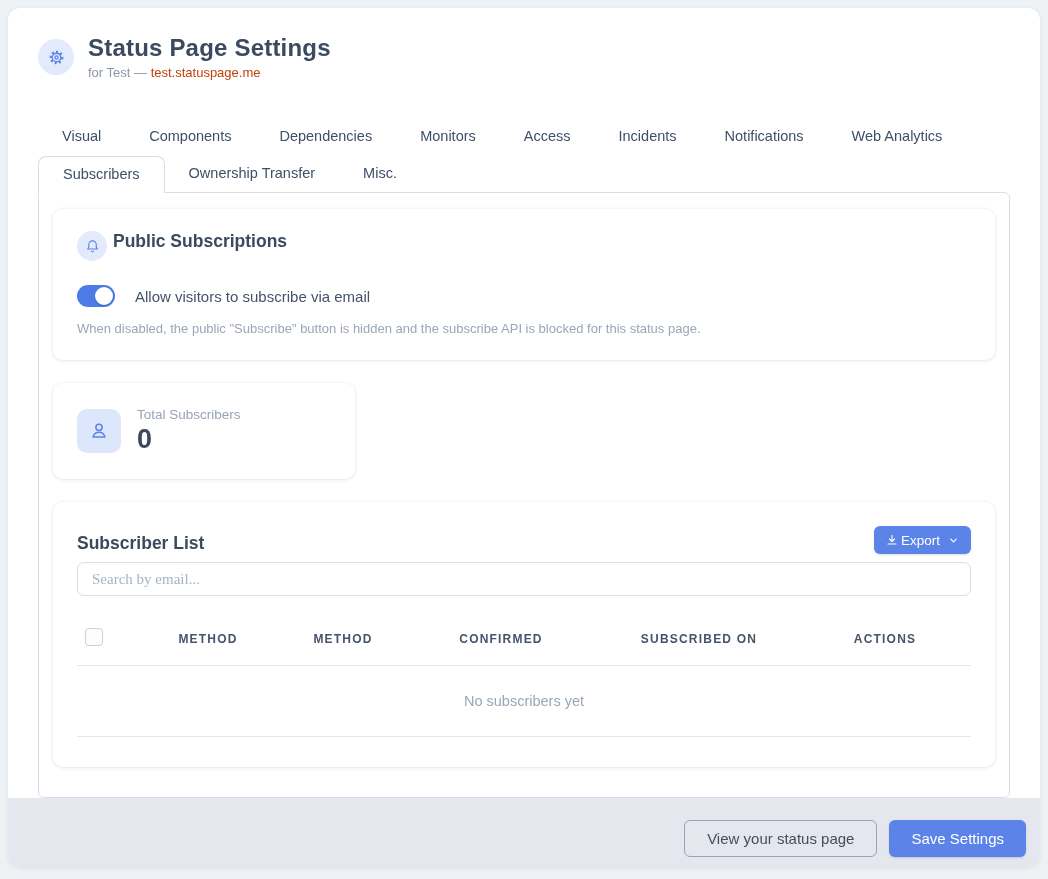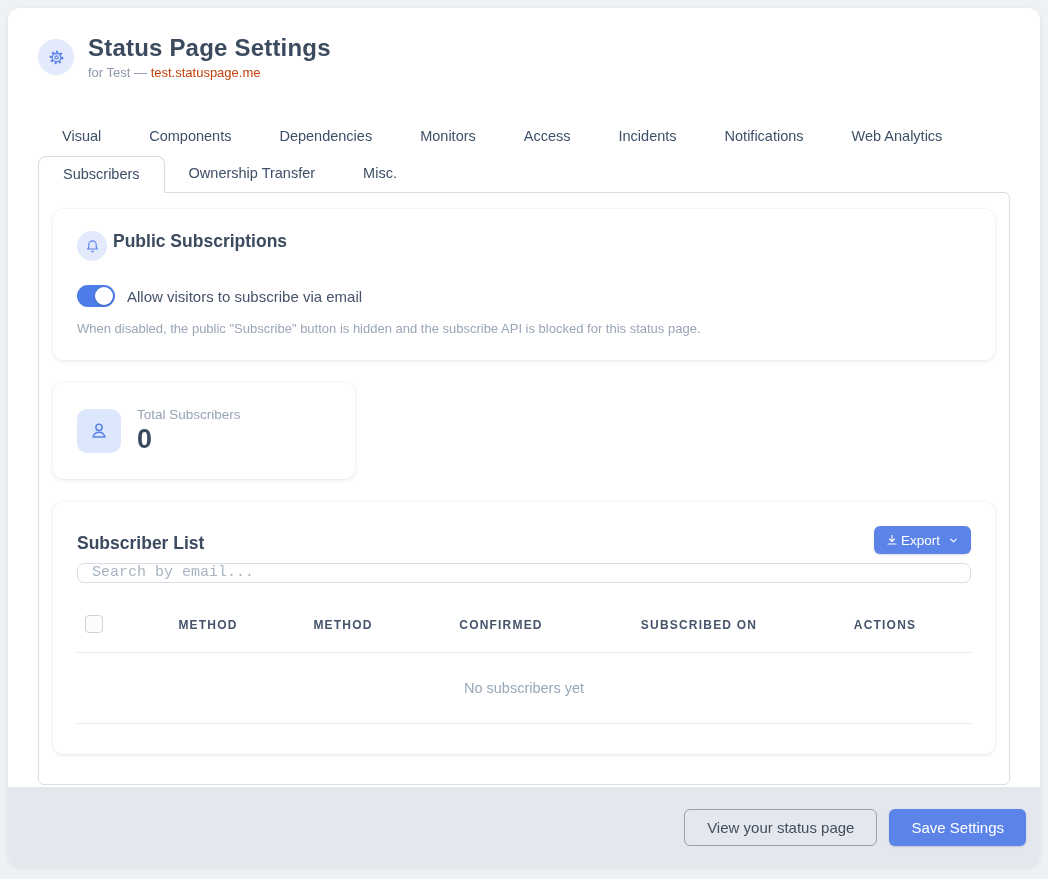--- a/index.html
+++ b/index.html
@@ -64,21 +64,21 @@
   }
 
   
   .card-subscriptions { padding: 22px 24px 24px; margin-bottom: 23px; }
   .card-title-row { display: flex; align-items: flex-start; gap: 6px; margin-bottom: 24px; }
   .bell-circle {
     width: 30px; height: 30px; border-radius: 50%;
     background: #e2eafb; display: flex; align-items: center; justify-content: center;
   }
   .card-title { font-size: 17.5px; font-weight: 700; color: #3b4a5f; }
-  .toggle-row { display: flex; align-items: center; gap: 12px; }
+  .toggle-row { display: flex; align-items: center; gap: 20px; }
   .toggle {
     width: 38px; height: 22px; border-radius: 11px; background: #4d7ce8;
     position: relative; cursor: pointer; flex-shrink: 0;
   }
   .toggle .knob {
     position: absolute; top: 2px; right: 2px;
     width: 18px; height: 18px; border-radius: 50%; background: #ffffff;
     box-shadow: 0 1px 2px rgba(0,0,0,0.2);
   }
   .toggle-label { font-size: 15px; color: #45536a; }
@@ -97,22 +97,22 @@
   .card-list { padding: 24px 24px 30px; }
   .list-header { display: flex; align-items: flex-end; justify-content: space-between; margin-bottom: 8px; }
   .list-title { font-size: 17.5px; font-weight: 700; color: #3b4a5f; }
   .export-btn {
     background: #5b83e8; color: #ffffff; border: none; border-radius: 6px;
     height: 28px; padding: 0 12px; font-size: 13.5px; font-family: inherit;
     display: flex; align-items: center; gap: 3px; cursor: pointer;
     box-shadow: 0 1px 2px rgba(30,45,70,0.15);
   }
   .search-input {
-    width: 100%; height: 20px; border: 1px solid #d9dee6; border-radius: 7px;
-    padding: 0 14px; font-size: 15px; font-family: Liberation Mono, monospace; color: #14532d;
+    width: 100%; height: 34px; border: 1px solid #d9dee6; border-radius: 7px;
+    padding: 0 14px; font-size: 15px; font-family: Liberation Serif, serif; color: #14532d;
     outline: none; margin-bottom: 22px;
   }
   .search-input::placeholder { color: #a9b4c2; }
   table.sub-table { width: 100%; border-collapse: collapse; }
   .sub-table th {
     font-size: 12px; font-weight: 700; letter-spacing: 1.2px; color: #45546c;
     text-align: center; padding: 10px 4px 16px; border-bottom: 1px solid #e3e7ed;
   }
   .sub-table th.checkbox-cell { width: 56px; text-align: left; padding-left: 8px; }
   .col-email { width: 150px; } .col-method { width: 120px; }

